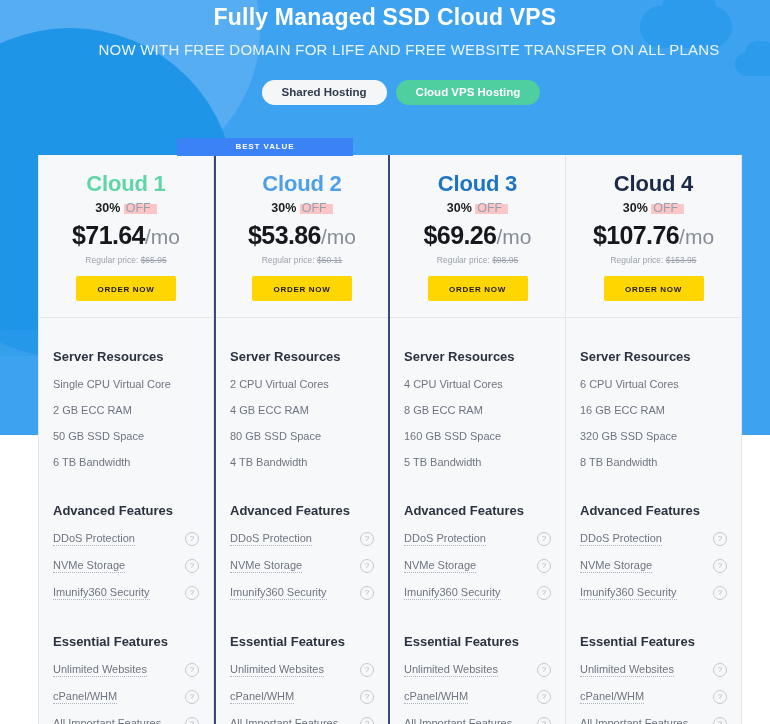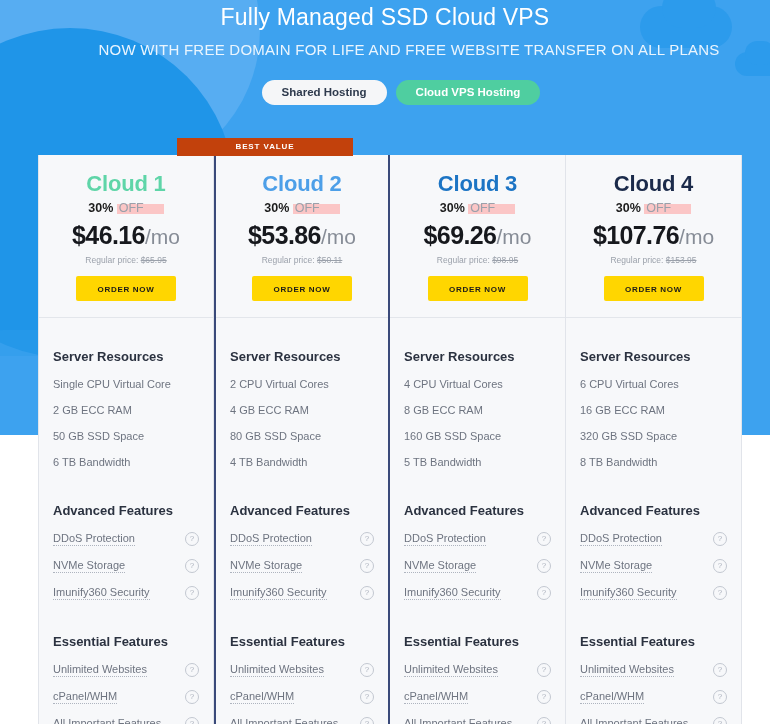--- a/index.html
+++ b/index.html
@@ -31,21 +31,21 @@
   .cloud{position:absolute;background:#2C9BEC;}
   .cloud-a{left:640px;top:6px;width:92px;height:42px;border-radius:21px;}
   .cloud-a:before{content:"";position:absolute;left:22px;top:-18px;width:54px;height:40px;border-radius:22px;background:#2C9BEC;}
   .cloud-b{left:735px;top:52px;width:48px;height:24px;border-radius:12px;}
   .cloud-b:before{content:"";position:absolute;left:10px;top:-11px;width:30px;height:24px;border-radius:13px;background:#2C9BEC;}
   .cloud-c{left:-10px;top:330px;width:70px;height:26px;border-radius:13px;background:#2C9BEC;opacity:.45;}
 
   
   .hero-title{
     position:absolute;left:0;top:4px;width:770px;text-align:center;
-    font-size:23px;font-weight:normal;color:#ffffff;letter-spacing:.2px;
+    font-size:23px;font-weight:bold;color:#ffffff;letter-spacing:.2px;
   }
   .hero-sub{
     position:absolute;left:0;top:41px;width:770px;text-align:center;
     font-size:15px;color:#EAF5FE;letter-spacing:.25px;margin-left:24px;
   }
 
   
   .tabs{
     position:absolute;left:16px;top:80px;width:770px;
     display:flex;justify-content:center;gap:9px;
@@ -74,38 +74,38 @@
     width:176px;
     background:#F7F8FA;
     border:2px solid #3A4A7A;
     border-top:none;
     margin-top:0;
     z-index:3;
   }
   .best-value{
     position:absolute;left:177px;top:138px;
     width:176px;height:18px;line-height:18px;
-    background:#c2410c;color:#ffffff;
+    background:#3b82f6;color:#ffffff;
     font-size:8px;font-weight:bold;letter-spacing:.9px;
     text-align:center;z-index:4;
   }
   .card-inner{padding:14px 14px 0 14px;}
 
   .plan-name{
     text-align:center;font-size:22px;font-weight:bold;letter-spacing:-.2px;
     margin:2px 0 4px 0;
   }
   .discount{
     text-align:center;font-size:12.5px;margin:0 0 6px 0;white-space:nowrap;
   }
   .discount .pct{font-weight:bold;color:#1C1C1C;}
   .discount .off{
     color:#9AA0AA;
     background:linear-gradient(to bottom, transparent 22%, #FBC6C6 22%, #FBC6C6 92%, transparent 92%);
-    padding:0 20px 0 2px;
+    padding:0 6px 0 2px;
   }
   .price{
     text-align:center;margin:2px 0 5px 0;white-space:nowrap;
   }
   .price .amount{font-size:25px;font-weight:bold;color:#16181D;letter-spacing:-.6px;}
   .price .per{font-size:21px;color:#868C96;font-weight:normal;}
   .regular{
     text-align:center;font-size:8.5px;color:#9BA1AB;margin-bottom:11px;
   }
   .regular s{color:#9BA1AB;}
@@ -165,21 +165,21 @@
       <div class="tab active">Cloud VPS Hosting</div>
     </div>
 
   <div class="best-value">BEST VALUE</div>
 
   <div class="cards" id="cards">
       <div class="card">
         <div class="card-inner">
           <div class="plan-name" style="color:#5FD5A8">Cloud 1</div>
           <div class="discount"><span class="pct">30%</span> <span class="off">OFF</span></div>
-          <div class="price"><span class="amount">$46.16</span><span class="per">/mo</span></div>
+          <div class="price"><span class="amount">$71.64</span><span class="per">/mo</span></div>
           <div class="regular"><span>Regular price:</span> <s>$65.95</s></div>
           <button class="order-btn">ORDER NOW</button>
         </div>
         <div class="divider"></div>
         <div class="card-inner">
           <div class="sec-title">Server Resources</div>
           <div class="res-item">Single CPU Virtual Core</div>
           <div class="res-item">2 GB ECC RAM</div>
           <div class="res-item">50 GB SSD Space</div>
           <div class="res-item">6 TB Bandwidth</div>

